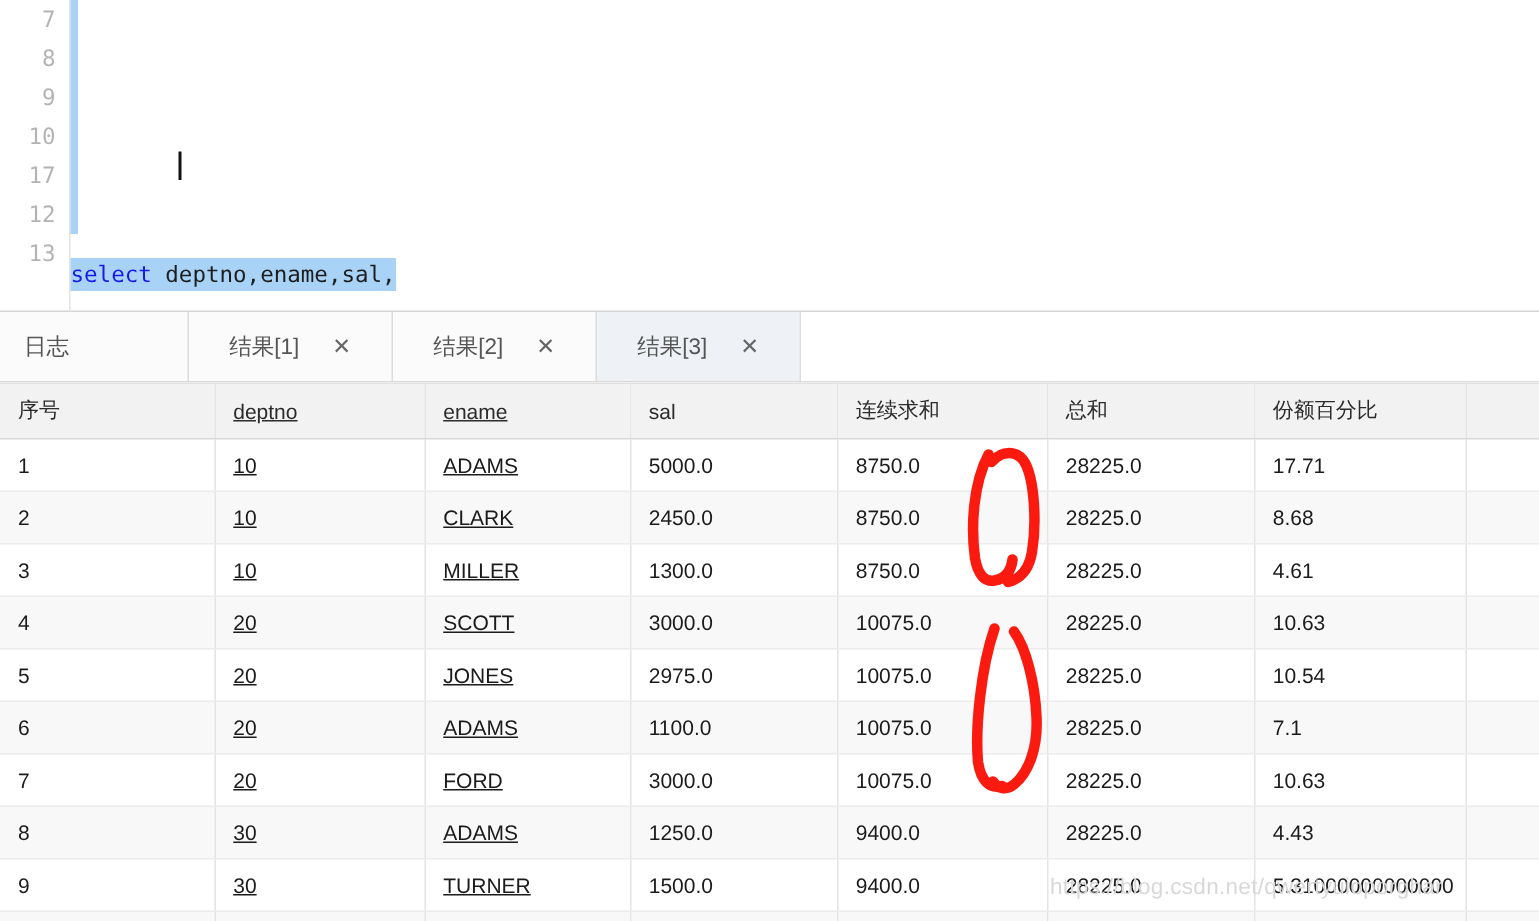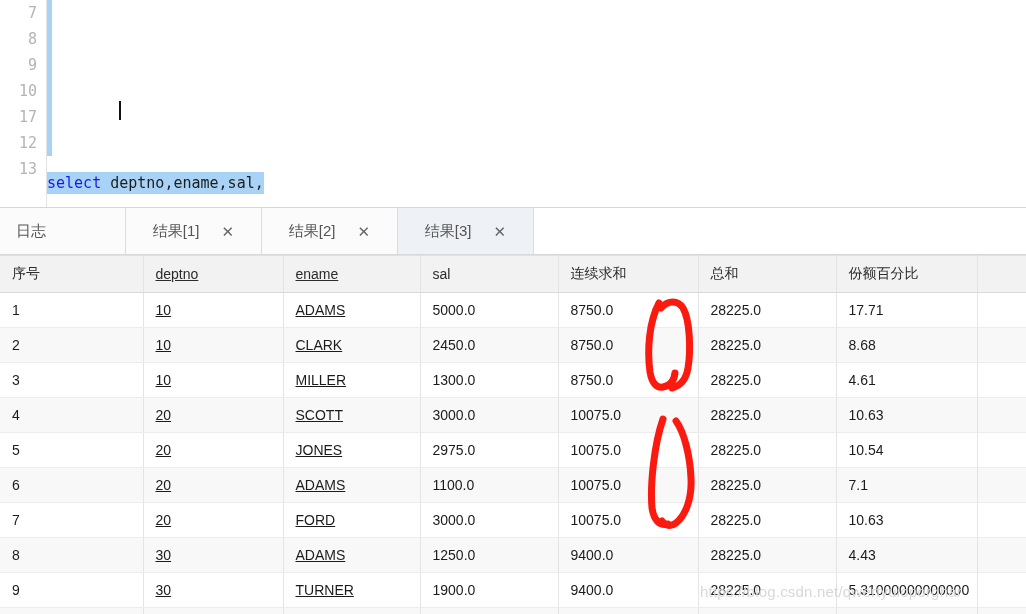--- a/index.html
+++ b/index.html
@@ -333,21 +333,21 @@
           <td class="c3">1250.0</td>
           <td class="c4">9400.0</td>
           <td class="c5">28225.0</td>
           <td class="c6">4.43</td>
           <td class="c7"></td>
         </tr>
         <tr class="odd">
           <td class="c0">9</td>
           <td class="c1">30</td>
           <td class="c2">TURNER</td>
-          <td class="c3">1900.0</td>
+          <td class="c3">1500.0</td>
           <td class="c4">9400.0</td>
           <td class="c5">28225.0</td>
           <td class="c6">5.31000000000000</td>
           <td class="c7"></td>
         </tr>
         <tr class="even">
           <td class="c0"></td>
           <td class="c1"></td>
           <td class="c2"></td>
           <td class="c3"></td>

